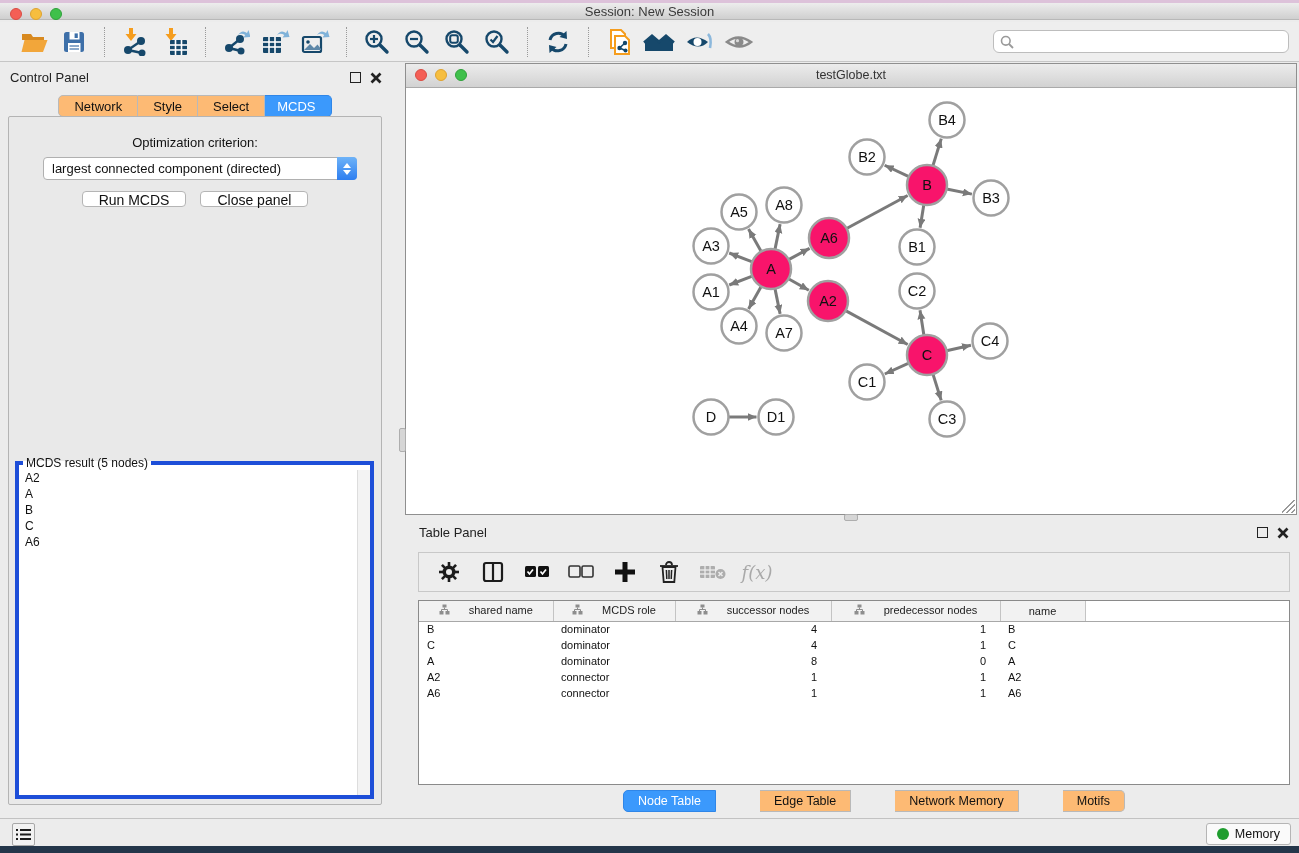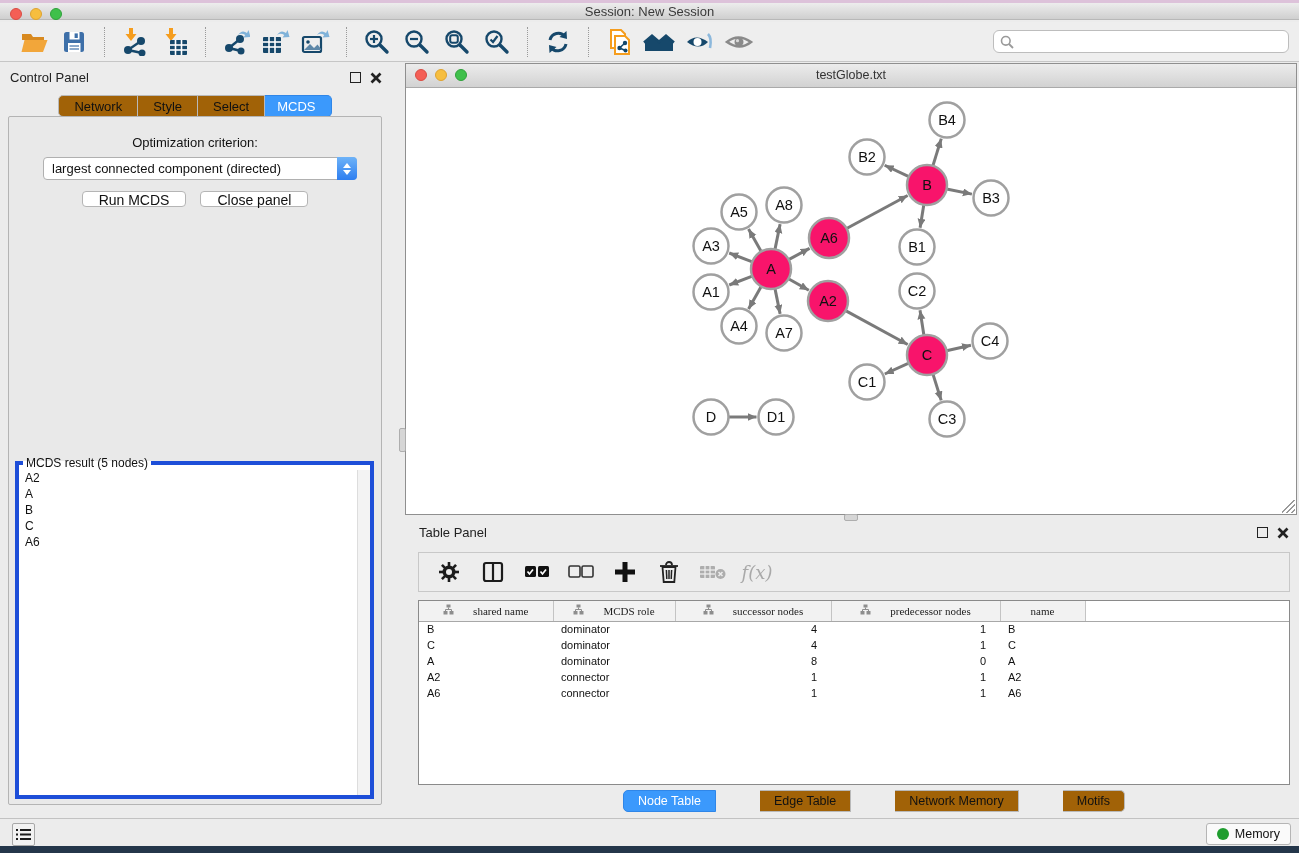--- a/index.html
+++ b/index.html
@@ -30,21 +30,21 @@
   .searchbox input { border:none; outline:none; flex:1; font-size:12px; background:transparent; }
 
   
   .panel-title { font-size:13px; color:#222; }
   .panel-icons { display:flex; gap:9px; align-items:center; }
 
   
   .control-panel { position:absolute; left:0; top:62px; width:390px; height:756px; }
   .cp-header { position:absolute; left:10px; top:8px; right:8px; display:flex; justify-content:space-between; align-items:center;gap:34px;}
   .tabs-row { position:absolute; top:33px; left:0; width:100%; display:flex; justify-content:center; }
-  .tab { height:22px; line-height:21px; padding:0 15px; background:#a16207; border:1px solid #b9b9b9;
+  .tab { height:22px; line-height:21px; padding:0 15px; background:#fdba74; border:1px solid #b9b9b9;
     border-left:none; font-size:13px; color:#111; }
   .tab:first-child { border-left:1px solid #b9b9b9; border-radius:5px 0 0 5px; }
   .tab:last-child { border-radius:0 5px 5px 0;padding-left:12px; }
   .tab.active { background:#3b99fc; color:#fff; border-color:#2f86e8; }
   .cp-body { position:absolute; left:8px; right:8px; top:54px; bottom:13px;
     background:#e9e9e9; border:1px solid #b4b4b4; border-radius:2px; }
   .opt-label { text-align:center; margin-top:18px; font-size:13px; color:#111; }
   .select { position:absolute; left:34px; top:40px; width:314px; height:23px; background:#fff;
     border:1px solid #b0b0b0; border-radius:4px; font-size:13px; color:#111;
     display:flex; align-items:center; }
@@ -89,21 +89,21 @@
   .tp-toolbar { position:absolute; left:13px; top:32px; width:872px; height:40px;
     background:#ededed; border:1px solid #c8c8c8; display:flex; align-items:center; padding-left:8px;}
   .tp-toolbar .tbtn { margin:0 5px; }
   .fx { font-family:"DejaVu Serif", serif; font-style:italic; font-size:18px; color:#a9a9a9; }
   .ntable-wrap { position:absolute; left:13px; top:80px; width:872px; height:185px;
     background:#fff; border:1px solid #8a8a8a; overflow:hidden; }
   table.ntable { border-collapse:collapse; width:100%; table-layout:fixed; }
   .ntable th { height:20px; background:#f2f2f2; border-bottom:1px solid #a8a8a8; border-right:1px solid #c4c4c4;
     font-size:11px; font-weight:normal; color:#222; text-align:center; }
   .ntable th.filler { background:#fff; border-right:none; }
-  .ntable th .hlab { display:inline-flex; align-items:center; gap:19px;font-family:Liberation Serif, serif; }
+  .ntable th .hlab { display:inline-flex; gap:19px; }
   .ntable td { height:16px; font-size:11px; color:#111; padding:0 8px; white-space:nowrap; overflow:hidden;}
   .ntable td.num { text-align:right; padding-right:14px; }
   .tp-tabs { position:absolute; bottom:6px; left:0; width:100%; display:flex; justify-content:center; }
   .tp-tabs .tab { font-size:12.5px; padding:0 14px;margin-left:44px; }
 
   
   .statusbar { position:absolute; left:0; top:818px; width:100%; height:28px; background:#ececec;
     border-top:1px solid #c2c2c2; }
   .list-btn { position:absolute; left:12px; top:4px; width:23px; height:23px; background:#f2f2f2;
     border:1px solid #a8a8a8; border-radius:2px; display:flex; align-items:center; justify-content:center; }

